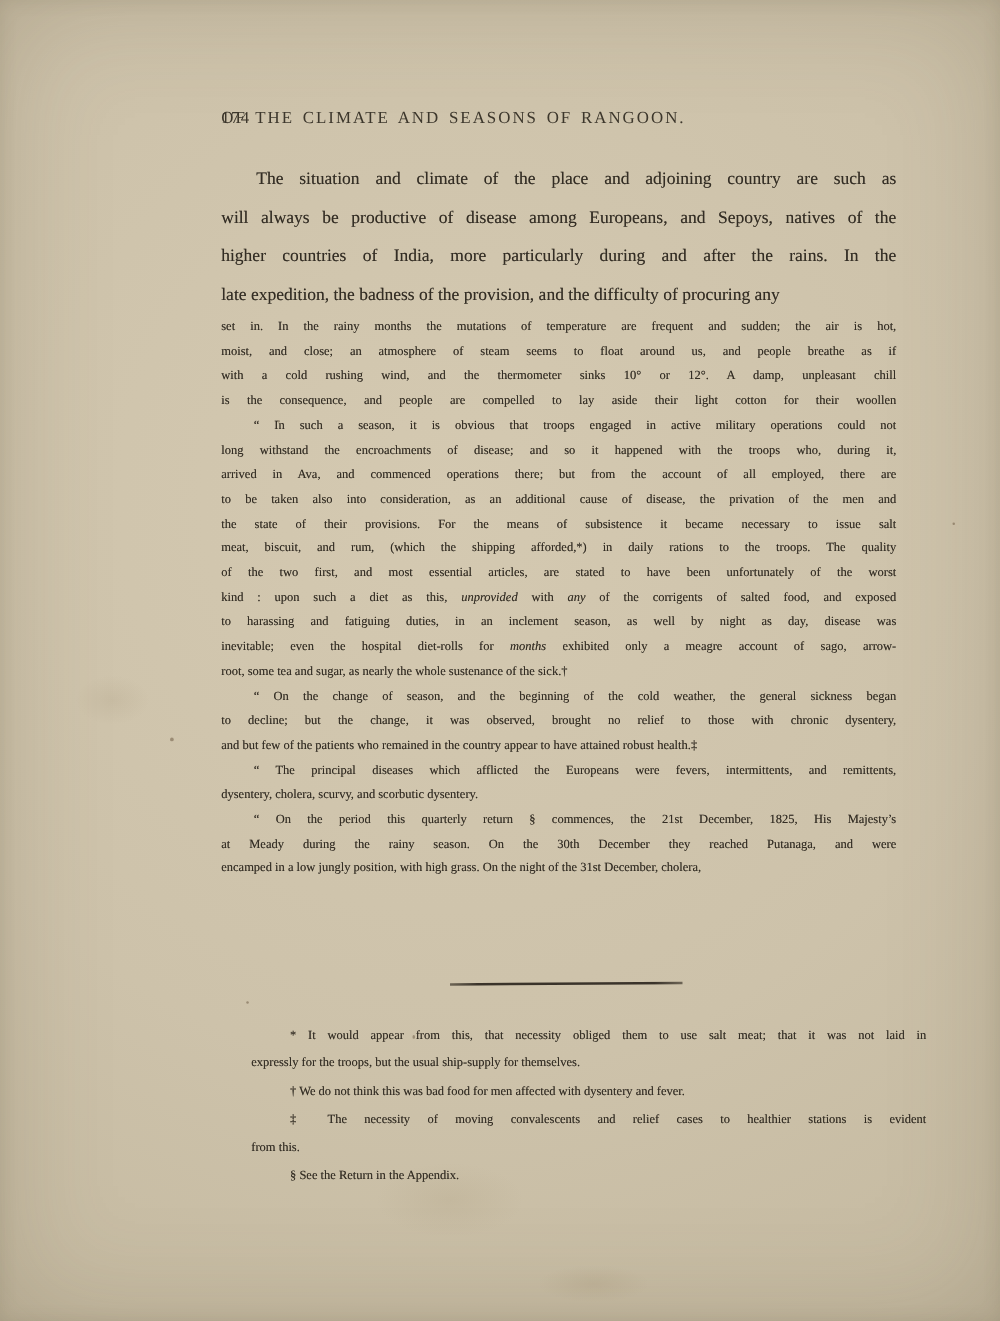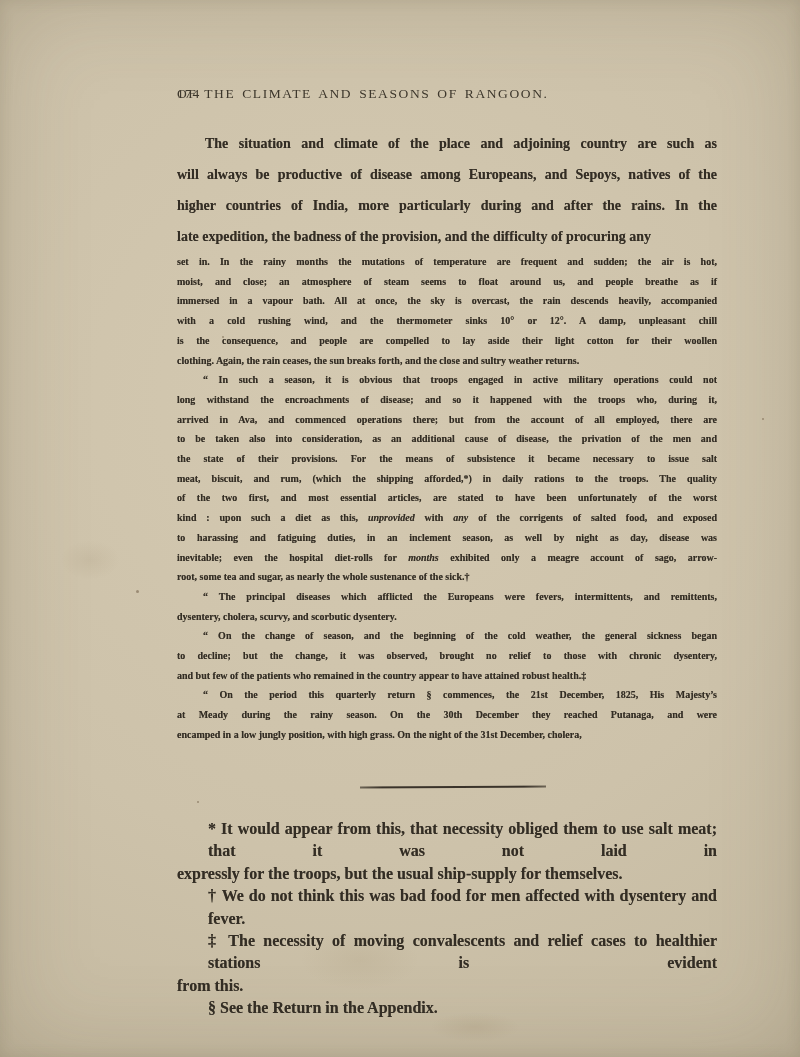--- a/index.html
+++ b/index.html
@@ -61,21 +61,20 @@
     top: 0;
     text-align: left;
     letter-spacing: 1.6px;
     word-spacing: 2px;
   }
 
   .tline {
     text-align: justify;
     text-align-last: justify;
     text-shadow: 0 0 0.45px rgba(51, 45, 36, 0.55);
-    font-weight: bold;
   }
   .tline-last {
     text-align-last: left;
   }
   .tline-indent {
     padding-left: var(--indent, 28px);
   }
 
   .intro-block {
     top: 128px;
@@ -93,22 +92,23 @@
     position: absolute;
     left: 360px;
     top: 786px;
     width: 186px;
     height: 1.6px;
     background: linear-gradient(90deg, rgba(58,51,40,0.65), #3a332a 12%, #3a332a 88%, rgba(58,51,40,0.65));
     transform: rotate(-0.35deg);
   }
   .footnotes-block {
     top: 818px;
-    font-size: 16px;
+    font-size: 10px;
     line-height: 22.4px;
+    margin-left: 24px;
     --indent: 31px;
   }
 </style>
 </head>
 <body>
 
 <div class="page">
 
   <div class="stain stain-1"></div>
   <div class="stain stain-2"></div>
@@ -128,46 +128,44 @@
       <div class="tline tline-indent">The situation and climate of the place and adjoining country are such as</div>
       <div class="tline">will always be productive of disease among Europeans, and Sepoys, natives of the</div>
       <div class="tline">higher countries of India, more particularly during and after the rains.  In the</div>
       <div class="tline tline-last">late expedition, the badness of the provision, and the difficulty of procuring any</div>
     </div>
 
   <div class="column extract-block">
       <div>
         <div class="tline">set in.  In the rainy months the mutations of temperature are frequent and sudden; the air is hot,</div>
         <div class="tline">moist, and close; an atmosphere of steam seems to float around us, and people breathe as if</div>
-        <div class="tline">immersed in a vapour bath.  All at once, the sky is overcast, the rain descends heavily, accompanied</div>
         <div class="tline">with a cold rushing wind, and the thermometer sinks 10° or 12°.  A damp, unpleasant chill</div>
         <div class="tline">is the consequence, and people are compelled to lay aside their light cotton for their woollen</div>
-        <div class="tline tline-last">clothing.  Again, the rain ceases, the sun breaks forth, and the close and sultry weather returns.</div>
       </div>
       <div>
         <div class="tline tline-indent">“ In such a season, it is obvious that troops engaged in active military operations could not</div>
         <div class="tline">long withstand the encroachments of disease; and so it happened with the troops who, during it,</div>
         <div class="tline">arrived in Ava, and commenced operations there; but from the account of all employed, there are</div>
         <div class="tline">to be taken also into consideration, as an additional cause of disease, the privation of the men and</div>
         <div class="tline">the state of their provisions.  For the means of subsistence it became necessary to issue salt</div>
         <div class="tline">meat, biscuit, and rum, (which the shipping afforded,*) in daily rations to the troops.  The quality</div>
         <div class="tline">of the two first, and most essential articles, are stated to have been unfortunately of the worst</div>
         <div class="tline">kind : upon such a diet as this, <i>unprovided</i> with <i>any</i> of the corrigents of salted food, and exposed</div>
         <div class="tline">to harassing and fatiguing duties, in an inclement season, as well by night as day, disease was</div>
         <div class="tline">inevitable; even the hospital diet-rolls for <i>months</i> exhibited only a meagre account of sago, arrow-</div>
         <div class="tline tline-last">root, some tea and sugar, as nearly the whole sustenance of the sick.†</div>
       </div>
       <div>
-        <div class="tline tline-indent">“ The principal diseases which afflicted the Europeans were fevers, intermittents, and remittents,</div>
-        <div class="tline tline-last">dysentery, cholera, scurvy, and scorbutic dysentery.</div>
-      </div>
-      <div>
         <div class="tline tline-indent">“ On the change of season, and the beginning of the cold weather, the general sickness began</div>
         <div class="tline">to decline; but the change, it was observed, brought no relief to those with chronic dysentery,</div>
         <div class="tline tline-last">and but few of the patients who remained in the country appear to have attained robust health.‡</div>
+      </div>
+      <div>
+        <div class="tline tline-indent">“ The principal diseases which afflicted the Europeans were fevers, intermittents, and remittents,</div>
+        <div class="tline tline-last">dysentery, cholera, scurvy, and scorbutic dysentery.</div>
       </div>
       <div>
         <div class="tline tline-indent">“ On the period this quarterly return § commences, the 21st December, 1825, His Majesty’s</div>
         <div class="tline">at Meady during the rainy season.  On the 30th December they reached Putanaga, and were</div>
         <div class="tline tline-last">encamped in a low jungly position, with high grass.  On the night of the 31st December, cholera,</div>
       </div>
     </div>
 
   <div class="footnote-divider"></div>
 

